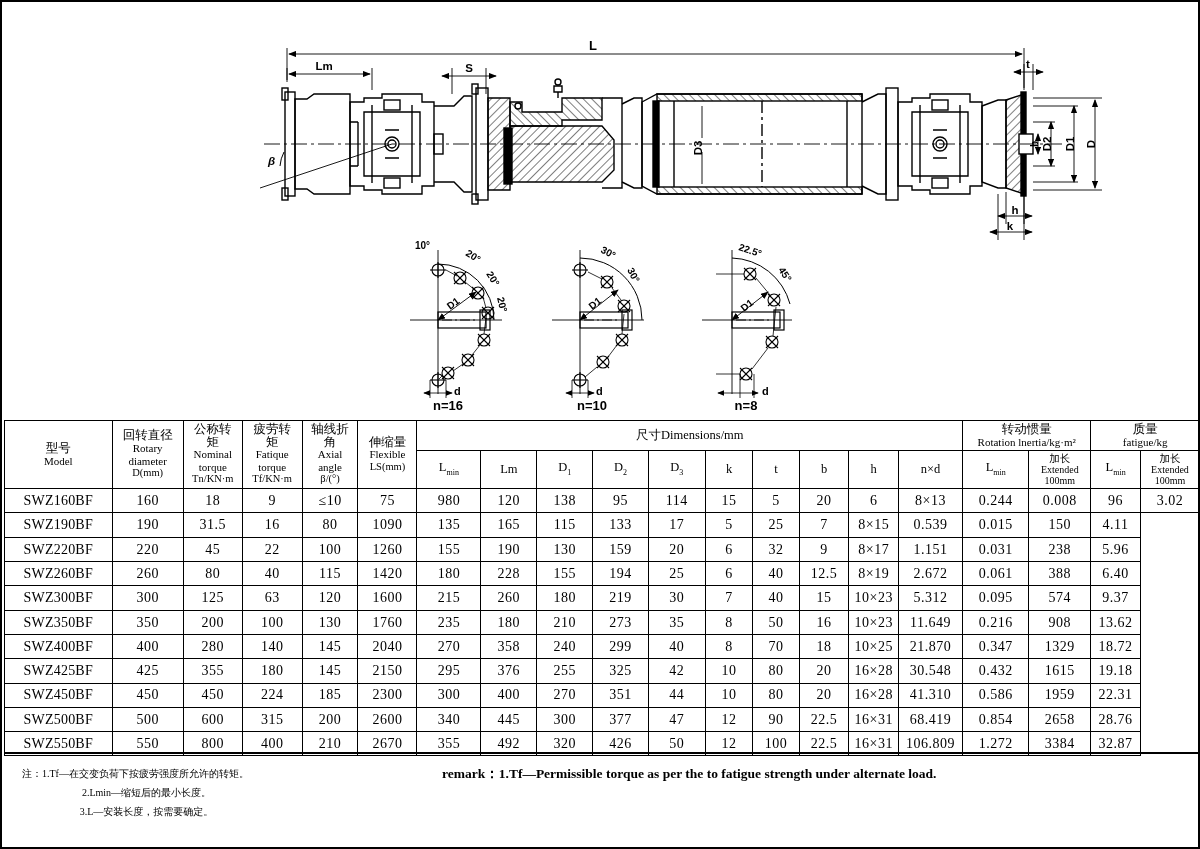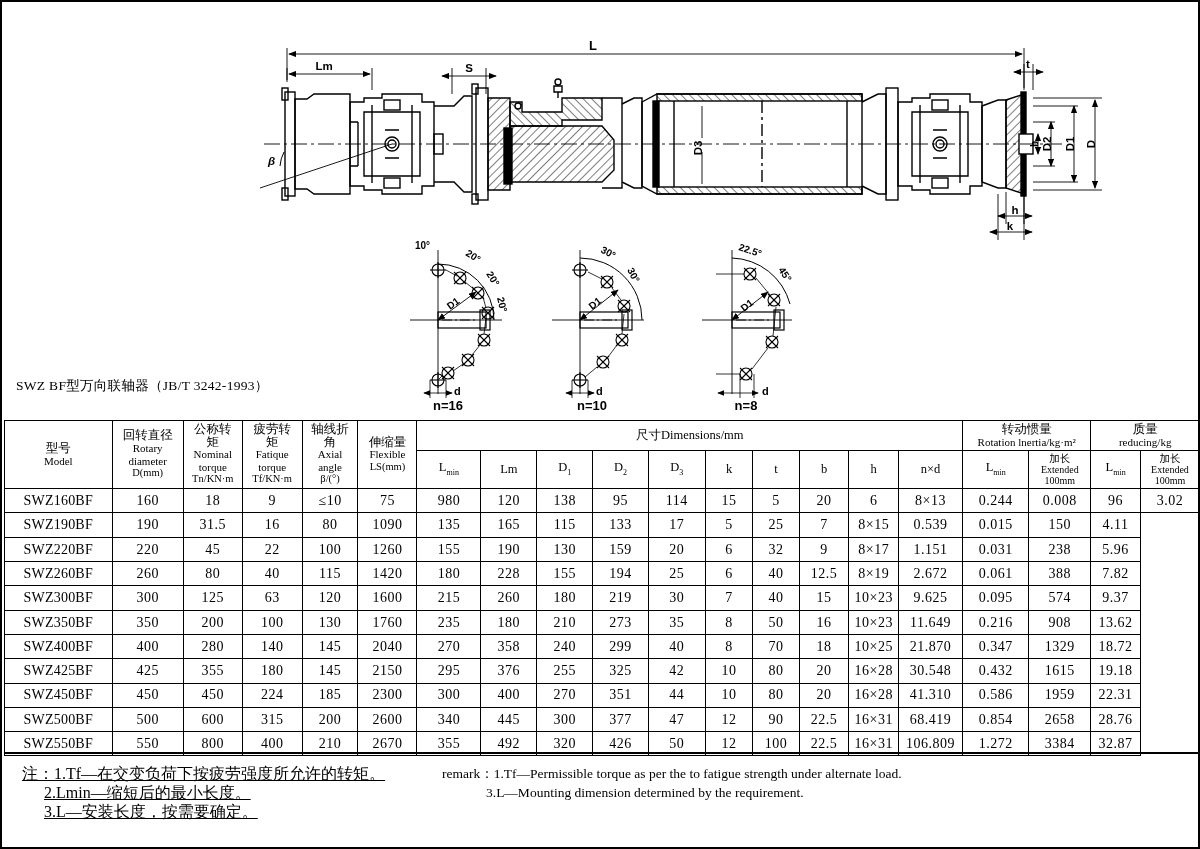--- a/index.html
+++ b/index.html
@@ -83,30 +83,30 @@
   sub{font-size:8px;}
 
   
   #notes{
     position:absolute;left:2px;top:750px;width:1196px;height:97px;
     border-top:2px solid #000;
     box-sizing:border-box;
   }
   #notes-cn{
     position:absolute;left:18px;top:10px;
-    font-size:16px;line-height:19px;
+    font-size:10px;line-height:19px;
     white-space:nowrap;
-    text-decoration:underline;
   }
   #notes-en{
     position:absolute;left:438px;top:10px;
     font-size:13.5px;line-height:19px;
     white-space:nowrap;
-  }
-  .noteindent{padding-left:22px;display:block;}
+    font-weight:bold;
+  }
+  .noteindent{padding-left:22px;display:block;text-align:center;}
   .noteindent-en{padding-left:44px;display:block;}
 </style>
 </head>
 <body>
 
 <div id="page">
 
   <div id="drawing">
     <svg width="1196" height="418" viewBox="0 0 1196 418">
       <defs>
@@ -385,21 +385,20 @@
         <text x="760" y="393" font-family="Liberation Sans, sans-serif" font-size="11" font-weight="bold" fill="#000" stroke="none">d</text>
         <text x="744" y="408" text-anchor="middle" font-family="Liberation Sans, sans-serif" font-size="13" font-weight="bold" fill="#000" stroke="none">n=8</text>
         <text x="736" y="248" font-family="Liberation Sans, sans-serif" font-size="10" font-weight="bold" fill="#000" stroke="none" transform="rotate(18 736 248)">22.5°</text>
         <text x="776" y="268" font-family="Liberation Sans, sans-serif" font-size="10" font-weight="bold" fill="#000" stroke="none" transform="rotate(56 776 268)">45°</text>
         <text x="742" y="310" font-family="Liberation Sans, sans-serif" font-size="10" font-weight="bold" fill="#000" stroke="none" transform="rotate(-38 742 310)">D1</text>
       </g>
     </svg>
   </div>
 
   <div id="titleblock">
-    <div>SWZ BF型万向联轴器（JB/T 3242-1993）</div>
   </div>
 
   <div id="tablewrap">
     <table class="spec">
       <colgroup>
         <col style="width:104px">
           <col style="width:69px">
           <col style="width:57px">
           <col style="width:58px">
         <col style="width:54px">
@@ -454,21 +453,21 @@
             <div class="en">Flexible</div>
             <div class="un">LS(mm)</div>
           </td>
           <td class="dimhdr" colspan="10">尺寸Dimensions/mm</td>
           <td class="hcell" colspan="2">
             <div class="cn">转动惯量</div>
             <div class="en">Rotation lnertia/kg·m²</div>
           </td>
           <td class="hcell" colspan="2">
             <div class="cn">质量</div>
-            <div class="en">reducing/kg</div>
+            <div class="en">fatigue/kg</div>
           </td>
         </tr>
 
         <tr>
           <td class="symhdr"><span>L<sub>min</sub></span></td>
           <td class="symhdr"><span>Lm</span></td>
           <td class="symhdr"><span>D<sub>1</sub></span></td>
           <td class="symhdr"><span>D<sub>2</sub></span></td>
           <td class="symhdr"><span>D<sub>3</sub></span></td>
           <td class="symhdr"><span>k</span></td>
@@ -569,39 +568,39 @@
             <td class="data">155</td>
             <td class="data">194</td>
             <td class="data">25</td>
             <td class="data">6</td>
             <td class="data">40</td>
             <td class="data">12.5</td>
             <td class="data">8×19</td>
             <td class="data">2.672</td>
             <td class="data">0.061</td>
             <td class="data">388</td>
-            <td class="data">7.82</td>
+            <td class="data">6.40</td>
           </tr>
           <tr>
             <td class="data model">SWZ300BF</td>
             <td class="data">300</td>
             <td class="data">125</td>
             <td class="data">63</td>
             <td class="data">120</td>
             <td class="data">1600</td>
             <td class="data">215</td>
             <td class="data">260</td>
             <td class="data">180</td>
             <td class="data">219</td>
             <td class="data">30</td>
             <td class="data">7</td>
             <td class="data">40</td>
             <td class="data">15</td>
             <td class="data">10×23</td>
-            <td class="data">9.625</td>
+            <td class="data">5.312</td>
             <td class="data">0.095</td>
             <td class="data">574</td>
             <td class="data">9.37</td>
           </tr>
           <tr>
             <td class="data model">SWZ350BF</td>
             <td class="data">350</td>
             <td class="data">200</td>
             <td class="data">100</td>
             <td class="data">130</td>
@@ -730,17 +729,16 @@
   </div>
 
   <div id="notes">
     <div id="notes-cn">
       <div><span>注：</span><span>1.Tf—在交变负荷下按疲劳强度所允许的转矩。</span></div>
       <div class="noteindent">2.Lmin—缩短后的最小长度。</div>
       <div class="noteindent">3.L—安装长度，按需要确定。</div>
     </div>
     <div id="notes-en">
       <div><span>remark：</span><span>1.Tf—Permissible torque as per the to fatigue strength under alternate load.</span></div>
-      <div class="noteindent-en">3.L—Mounting dimension determined by the requirement.</div>
     </div>
   </div>
 
 </div>
 
 </body></html>

